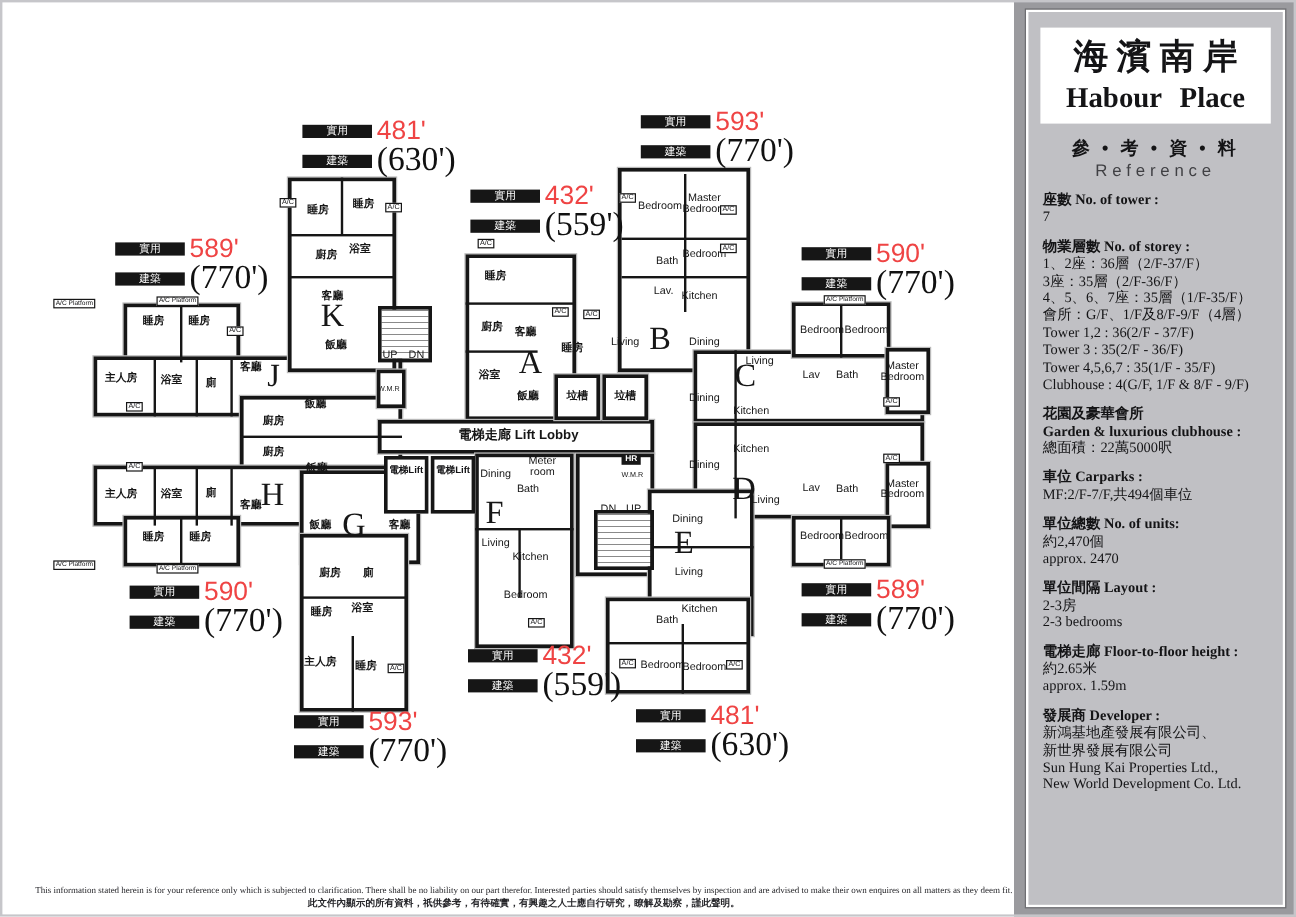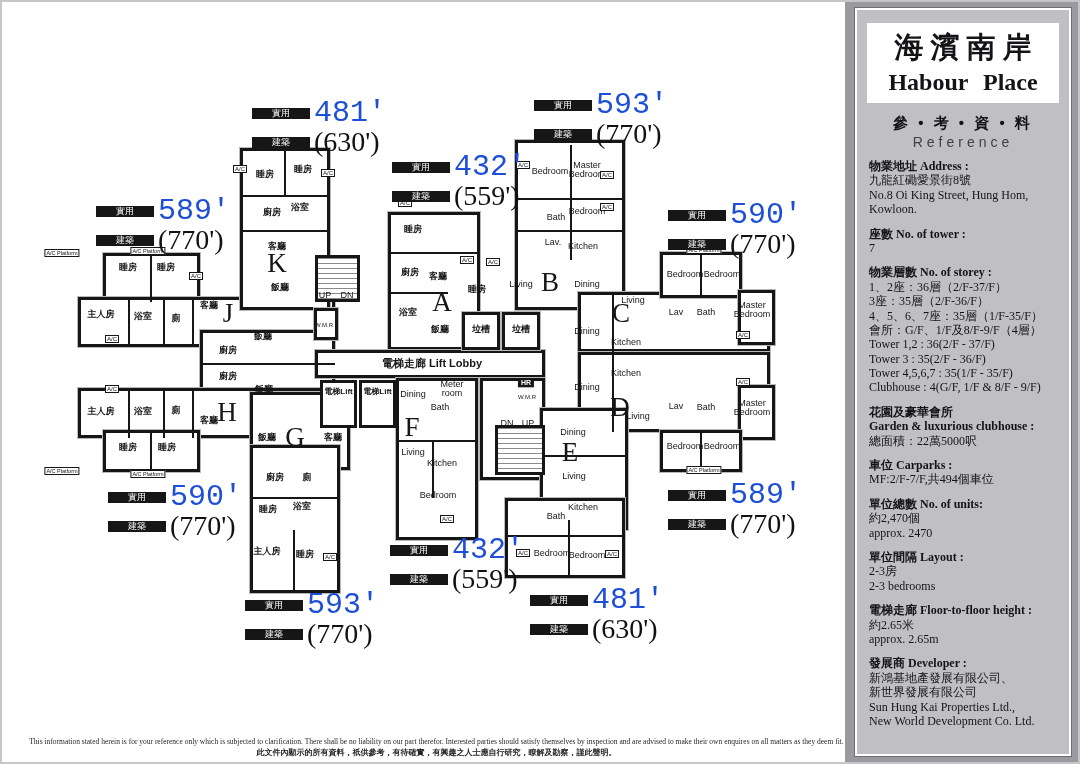--- a/index.html
+++ b/index.html
@@ -24,21 +24,21 @@
   .lobby{font-size:11px;font-weight:bold;white-space:nowrap;}
   .letter{font-family:"Liberation Serif",serif;font-size:27px;font-weight:normal;}
   .hrbox{background:#161616;color:#fff;font-size:7px;font-weight:bold;padding:1px 3px;}
   .acbox{position:absolute;transform:translate(-50%,-50%);border:1px solid #161616;background:#fff;
          font-size:6px;padding:0 1px;white-space:nowrap;z-index:5;}
   .acplat{position:absolute;transform:translate(-50%,-50%);border:1px solid #161616;background:#fff;
          font-size:5.5px;padding:0 1px;white-space:nowrap;z-index:5;}
   .area{position:absolute;z-index:6;}
   .area .row{display:flex;align-items:center;gap:4px;}
   .area .pfx{background:#161616;color:#fff;font-size:9px;line-height:1;padding:1px 20px;flex:0 0 auto;}
-  .area .num{font-family:Liberation Mono, monospace;font-size:30px;line-height:1.0;color:#1d4ed8;}
+  .area .num{font-family:Liberation Sans, sans-serif;font-size:22px;line-height:1.0;color:#ef4444;}
   .area .num2{font-family:"Liberation Serif",serif;font-size:28px;line-height:1.0;color:#111;}
   
   .disc{position:absolute;left:28px;width:817px;text-align:center;color:#26262a;}
   #disc-en{top:737px;font-size:7.5px;font-family:"Liberation Serif",serif;}
   #disc-zh{top:747px;font-size:8px;font-weight:bold;}
   
   #sidebar{position:absolute;left:845px;top:0;width:235px;height:764px;background:#9a9a9e;}
   #panel{position:absolute;left:10px;top:8px;right:9px;bottom:8px;background:#c0c0c4;
          border:2px solid #fff;outline:1px solid #6e6e72;overflow:hidden;}
   #title-box{background:#fff;margin:13px 10px 0;text-align:center;padding:5px 12px 7px;}
@@ -343,26 +343,20 @@
 <div id="sidebar">
   <div id="panel">
     <div id="title-box">
       <div id="title-zh">海濱南岸</div>
       <div id="title-en">Habour Place</div>
     </div>
     <div id="ref-zh">參 • 考 • 資 • 料</div>
     <div id="ref-en">Reference</div>
     <div id="sections">
         <div class="section">
-          <div class="head">物業地址  Address :</div>
-          <div class="body-line">九龍紅磡愛景街8號</div>
-          <div class="body-line">No.8 Oi King Street, Hung Hom,</div>
-          <div class="body-line">Kowloon.</div>
-        </div>
-        <div class="section">
           <div class="head">座數  No. of tower :</div>
           <div class="body-line">7</div>
         </div>
         <div class="section">
           <div class="head">物業層數  No. of storey :</div>
           <div class="body-line">1、2座：36層（2/F-37/F）</div>
           <div class="body-line">3座：35層（2/F-36/F）</div>
           <div class="body-line">4、5、6、7座：35層（1/F-35/F）</div>
           <div class="body-line">會所：G/F、1/F及8/F-9/F（4層）</div>
           <div class="body-line">Tower 1,2 : 36(2/F - 37/F)</div>
@@ -385,21 +379,21 @@
           <div class="body-line">approx. 2470</div>
         </div>
         <div class="section">
           <div class="head">單位間隔  Layout :</div>
           <div class="body-line">2-3房</div>
           <div class="body-line">2-3 bedrooms</div>
         </div>
         <div class="section">
           <div class="head">電梯走廊  Floor-to-floor height :</div>
           <div class="body-line">約2.65米</div>
-          <div class="body-line">approx. 2.65m</div>
+          <div class="body-line">approx. 1.59m</div>
         </div>
         <div class="section">
           <div class="head">發展商  Developer :</div>
           <div class="body-line">新鴻基地產發展有限公司、</div>
           <div class="body-line">新世界發展有限公司</div>
           <div class="body-line">Sun Hung Kai Properties Ltd.,</div>
           <div class="body-line">New World Development Co. Ltd.</div>
         </div>
       </div>
   </div>

